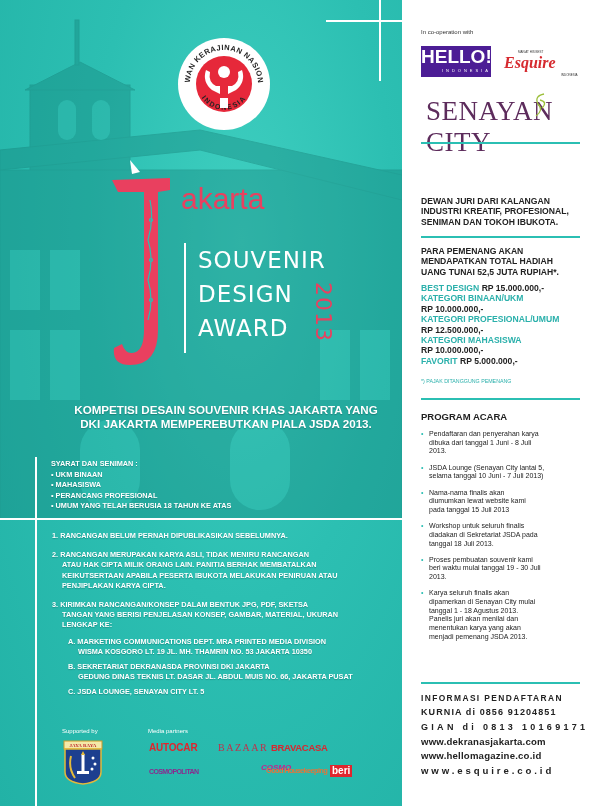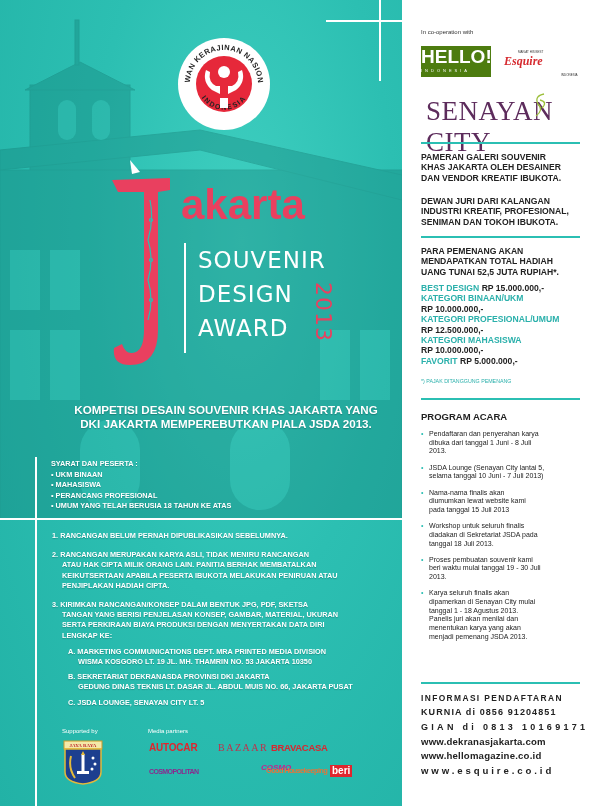--- a/index.html
+++ b/index.html
@@ -11,21 +11,21 @@
     background: radial-gradient(ellipse at 60% 30%, #3fcfc0 0%, #2cbfb2 45%, #22b2a6 100%); overflow:hidden; }
   .bldg { position:absolute; left:0; top:0; width:402px; height:520px; opacity:0.35; }
   .deco-h { position:absolute; background:#fff; height:1.5px; }
   .deco-v { position:absolute; background:#fff; width:1.5px; }
 
   .logo { position:absolute; left:178px; top:38px; width:92px; height:92px; border-radius:50%;
     background:#fff; display:flex; align-items:center; justify-content:center; }
   .logo-ring-text { position:absolute; left:0; top:0; width:92px; height:92px; }
 
   .title-j { position:absolute; left:110px; top:160px; width:70px; height:210px; }
-  .title-akarta { position:absolute; left:181px; top:184px; font-size:42px; font-weight:bold; color:#e9405f; letter-spacing:0px; line-height:1; }
+  .title-akarta { position:absolute; left:181px; top:184px; font-size:30px; font-weight:normal; color:#e9405f; letter-spacing:0px; line-height:1; }
   .title-sep { position:absolute; left:184px; top:243px; width:1.5px; height:110px; background:#fff; }
   .title-sub { position:absolute; left:198px; color:#fff; font-family:"DejaVu Sans", sans-serif; font-size:23px; letter-spacing:1px; font-weight:normal; line-height:1; }
   .title-year { position:absolute; left:305px; top:300px; color:#e9405f; font-family:"DejaVu Sans", sans-serif; font-size:22px; transform:rotate(90deg); transform-origin:left top; letter-spacing:1px; }
 
   .headline { position:absolute; left:56px; top:403px; width:340px; color:#fff; font-weight:bold; font-size:11.6px; line-height:14px; text-shadow:0 1px 1px rgba(0,60,60,.35);text-align:center; }
   .headline div { white-space:nowrap; }
   .syarat { position:absolute; left:51px; top:459px; color:#fff; font-weight:bold; font-size:7.3px; line-height:10.6px; text-shadow:0 1px 1px rgba(0,60,60,.3); }
   .rules { position:absolute; left:52px; top:531px; width:345px; color:#fff; font-weight:bold; font-size:7.3px; line-height:10.2px; text-shadow:0 1px 1px rgba(0,60,60,.3); }
   .rules .item { margin-bottom:9px; }
   .rules .cont { padding-left:10px; }
@@ -33,24 +33,24 @@
   .rules .addr .cont { padding-left:10px; }
 
   .supported-label { position:absolute; left:62px; top:728px; color:#fff; font-size:6px; }
   .jaya-raya { position:absolute; left:63px; top:740px; width:40px; height:45px; }
   .media-label { position:absolute; left:148px; top:728px; color:#fff; font-size:6px; }
   .mp { position:absolute; font-weight:bold; line-height:1; }
 
   
   .panel { position:absolute; left:402px; top:0; width:198px; height:806px; background:#fff; }
   .coop { position:absolute; left:19px; top:29px; font-size:6px; color:#333; }
-  .hello { position:absolute; left:19px; top:46px; width:70px; height:31px; background:#4d7c0f; color:#fff; text-align:left; }
+  .hello { position:absolute; left:19px; top:46px; width:70px; height:31px; background:#4c1d95; color:#fff; text-align:right; }
   .hello .big { font-size:19px; font-weight:bold; line-height:22px; letter-spacing:0px; font-family:"Liberation Sans", sans-serif; }
   .hello .small { font-size:4px; letter-spacing:3px; line-height:6px; }
-  .esquire { position:absolute; left:102px; top:54px; font-family:"Liberation Serif", serif; font-style:italic; font-weight:bold; font-size:12px; color:#d62a2f; }
+  .esquire { position:absolute; left:102px; top:54px; font-family:"Liberation Serif", serif; font-style:italic; font-weight:bold; font-size:16px; color:#d62a2f; }
   .esq-top { position:absolute; left:116px; top:50px; font-size:3px; color:#333; }
   .esq-bot { position:absolute; left:159px; top:73px; font-size:3px; color:#333; }
   .senayan { position:absolute; left:16px; top:96px; font-family:"Liberation Serif", serif; font-size:27px; color:#5d2c5c; letter-spacing:0.5px;margin-left:8px; }
   .senayan-swirl { position:absolute; left:128px; top:92px; width:22px; height:28px; }
 
   .rule-line { position:absolute; left:19px; width:159px; height:2px; background:#2bbfb3; }
   .txt-blk { position:absolute; left:19px; width:170px; font-size:8.6px; font-weight:bold; color:#222; line-height:10.3px; }
   .prize { position:absolute; left:19px; top:283px; width:175px; font-size:8.6px; font-weight:bold; line-height:10.4px; color:#222; }
   .prize .teal { color:#2ab0ab; }
   .tax { position:absolute; left:19px; top:378px; font-size:5.3px; color:#2ab0ab; }
@@ -130,41 +130,40 @@
   <div class="title-sub" style="top:283px;">DESIGN</div>
   <div class="title-sub" style="top:317px;">AWARD</div>
   <div class="title-year" style="left:336px; top:282px;">2013</div>
 
   <div class="headline">
     <div>KOMPETISI DESAIN SOUVENIR KHAS JAKARTA YANG</div>
     <div>DKI JAKARTA MEMPEREBUTKAN PIALA JSDA 2013.</div>
   </div>
 
   <div class="syarat">
-    <div>SYARAT DAN PESERTA :</div>
+    <div>SYARAT DAN SENIMAN :</div>
     <div>• <span>UKM BINAAN</span></div>
     <div>• <span>MAHASISWA</span></div>
     <div>• <span>PERANCANG PROFESIONAL</span></div>
     <div>• <span>UMUM YANG TELAH BERUSIA 18 TAHUN KE ATAS</span></div>
   </div>
 
   <div class="rules">
     <div class="item">
       <span>1.</span> <span>RANCANGAN BELUM PERNAH DIPUBLIKASIKAN SEBELUMNYA.</span>
     </div>
     <div class="item">
       <div><span>2.</span> <span>RANCANGAN MERUPAKAN KARYA ASLI, TIDAK MENIRU RANCANGAN</span></div>
       <div class="cont">ATAU HAK CIPTA MILIK ORANG LAIN. PANITIA BERHAK MEMBATALKAN</div>
       <div class="cont">KEIKUTSERTAAN APABILA PESERTA IBUKOTA MELAKUKAN PENIRUAN ATAU</div>
-      <div class="cont">PENJIPLAKAN HADIAH CIPTA.</div>
+      <div class="cont">PENJIPLAKAN KARYA CIPTA.</div>
     </div>
     <div class="item" style="margin-bottom:6px;">
       <div><span>3.</span> <span>KIRIMKAN RANCANGAN/KONSEP DALAM BENTUK JPG, PDF, SKETSA</span></div>
       <div class="cont">TANGAN YANG BERISI PENJELASAN KONSEP, GAMBAR, MATERIAL, UKURAN</div>
-      <div class="cont">SERTA PERKIRAAN BIAYA PRODUKSI DENGAN MENYERTAKAN DATA DIRI</div>
       <div class="cont">LENGKAP KE:</div>
     </div>
     <div class="addr">
       <div><span>A.</span> <span>MARKETING COMMUNICATIONS DEPT. MRA PRINTED MEDIA DIVISION</span></div>
       <div class="cont">WISMA KOSGORO LT. 19 JL. MH. THAMRIN NO. 53 JAKARTA 10350</div>
     </div>
     <div class="addr">
       <div><span>B.</span> <span>SEKRETARIAT DEKRANASDA PROVINSI DKI JAKARTA</span></div>
       <div class="cont">GEDUNG DINAS TEKNIS LT. DASAR JL. ABDUL MUIS NO. 66, JAKARTA PUSAT</div>
     </div>
@@ -205,25 +204,20 @@
   </div>
   <div class="esq-top">MAN AT HIS BEST</div>
   <div class="esquire">Esquire</div>
   <div class="esq-bot">INDONESIA</div>
   <div class="senayan">SENAYAN CITY</div>
   <svg class="senayan-swirl" viewBox="0 0 22 28">
     <path d="M14,2 Q4,4 8,12 Q14,18 6,24 M10,8 Q18,10 12,16" stroke="#9cbf3a" stroke-width="1.3" fill="none"></path>
   </svg>
 
   <div class="rule-line" style="top:142px;"></div>
-  <div class="txt-blk" style="top:152px;">
-    <div>PAMERAN GALERI SOUVENIR</div>
-    <div>KHAS JAKARTA OLEH DESAINER</div>
-    <div>DAN VENDOR KREATIF IBUKOTA.</div>
-  </div>
   <div class="txt-blk" style="top:196px;">
     <div>DEWAN JURI DARI KALANGAN</div>
     <div>INDUSTRI KREATIF, PROFESIONAL,</div>
     <div>SENIMAN DAN TOKOH IBUKOTA.</div>
   </div>
   <div class="rule-line" style="top:236px;"></div>
   <div class="txt-blk" style="top:246px;">
     <div>PARA PEMENANG AKAN</div>
     <div>MENDAPATKAN TOTAL HADIAH</div>
     <div>UANG TUNAI 52,5 JUTA RUPIAH*.</div>

